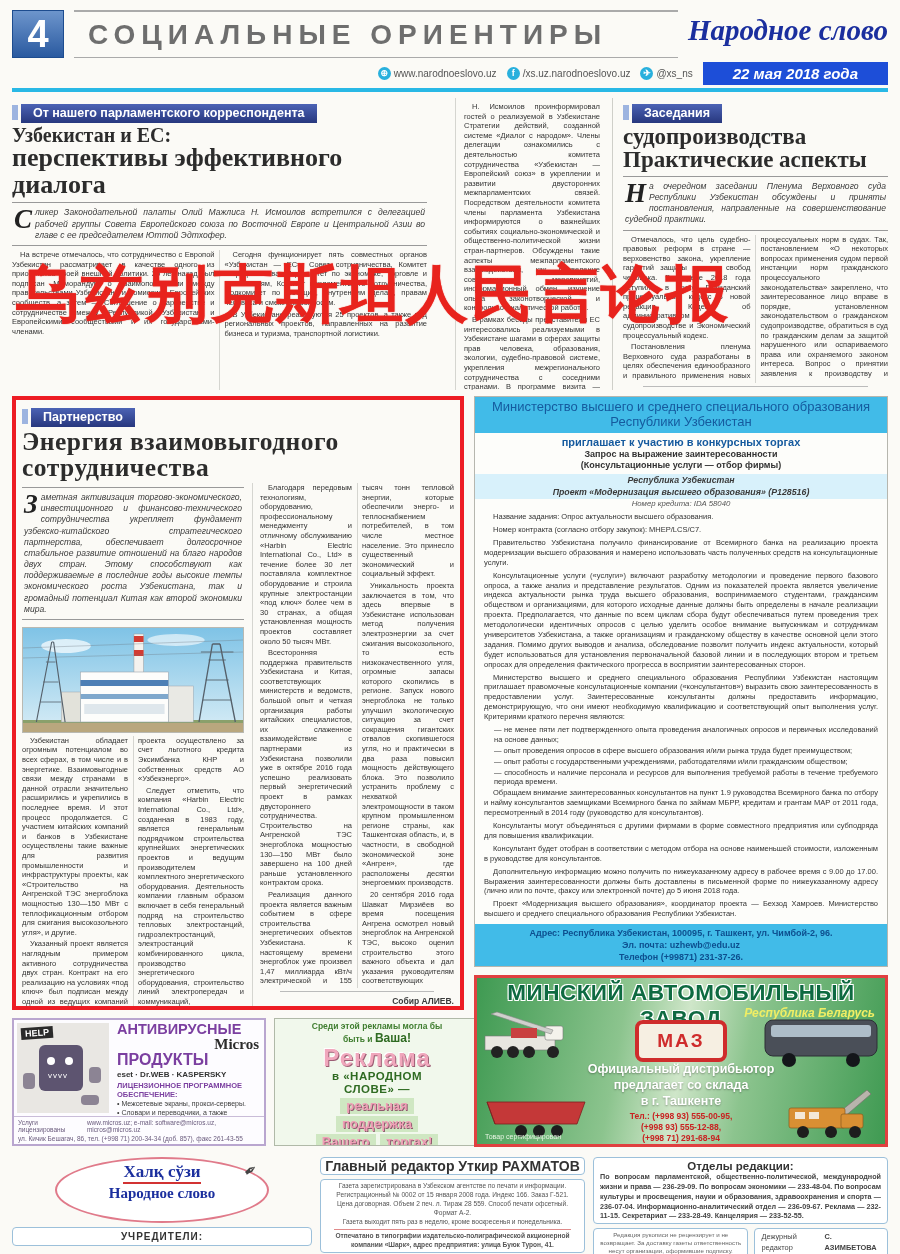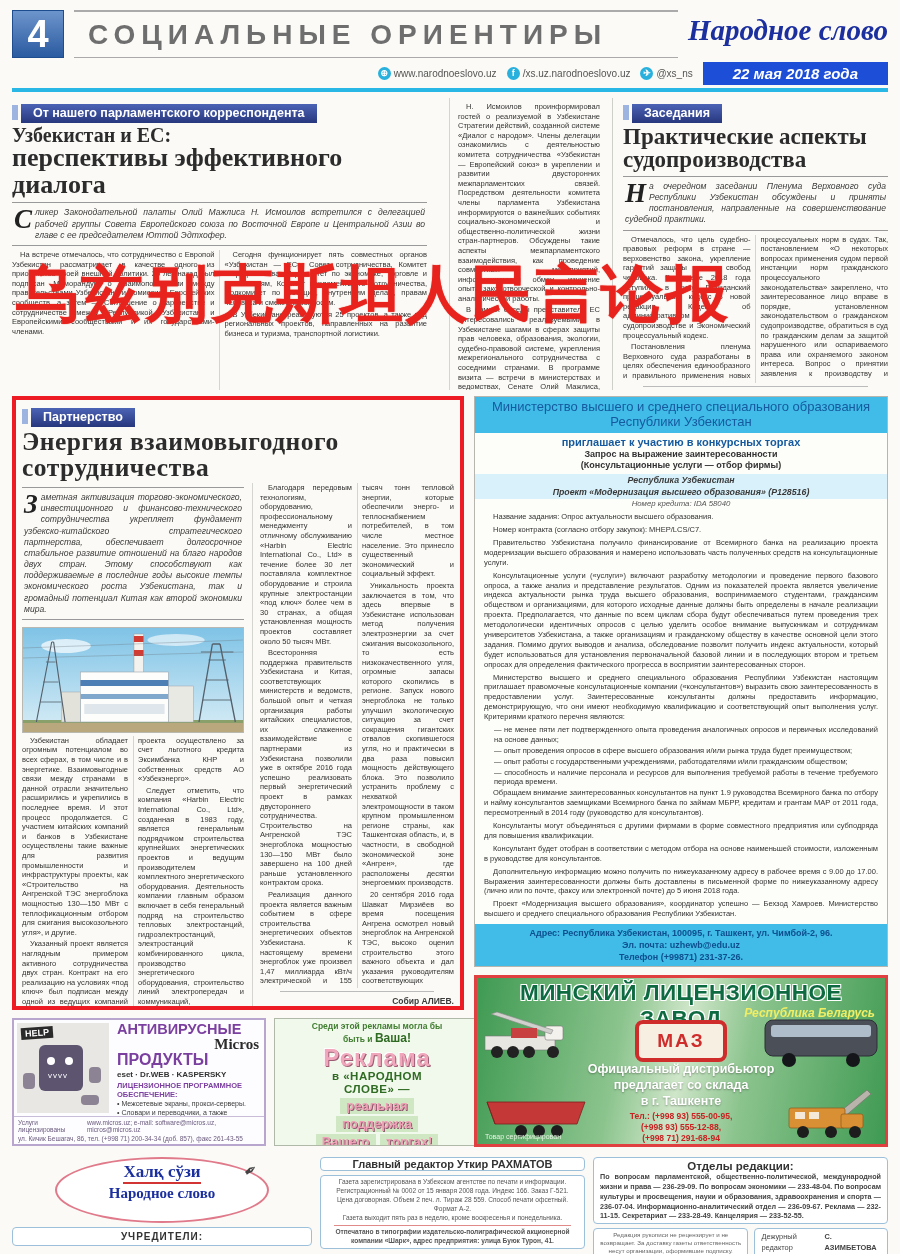--- a/index.html
+++ b/index.html
@@ -34,21 +34,21 @@
   .dropcap{float:left;font-family:"Liberation Serif",serif;font-style:italic;font-weight:bold;font-size:27px;
            line-height:.8;padding:2px 3px 0 0;color:#222;}
   .bodytxt{font-size:7.5px;line-height:1.28;text-align:justify;color:#333;}
   .bodytxt p{margin:0 0 2px 0;text-indent:8px;}
   .cols2{column-count:2;column-gap:10px;column-rule:1px solid #d5d5d0;}
   .byline{text-align:right;font-weight:bold;font-size:8.5px;margin-top:4px;}
   .thinline{border-top:1px solid #bbb;margin:3px 20px;}
 
   
   .top-grid{display:grid;grid-template-columns:588px 1fr;gap:12px;height:292px;overflow:hidden;margin-top:6px;}
-  .art-eu{display:flex;gap:22px;overflow:hidden;}
+  .art-eu{display:flex;gap:28px;overflow:hidden;}
   .eu-main{width:415px;flex:none;}
   .eu-col3{flex:1;border-left:1px solid #d5d5d0;padding-left:8px;padding-top:4px;overflow:hidden;}
   .eu-h1{font-size:20px;}
   .eu-h2{font-size:26px;}
   .art-court{border-left:1px solid #cfcfc9;padding-left:10px;overflow:hidden;}
   .court-h{font-size:23px;}
 
   
   .cn-overlay{position:absolute;left:16px;top:252px;font-size:62px;font-weight:bold;color:#e8231d;
               letter-spacing:3px;z-index:40;white-space:nowrap;font-family:"DejaVu Sans",sans-serif;
@@ -124,21 +124,21 @@
   .footer{display:grid;grid-template-columns:300px 265px 1fr;gap:8px;margin-top:10px;height:118px;}
   .fbox{border:1px solid #9cc0da;border-radius:4px;background:#fff;}
   .logo-oval{border:2px solid #e07a8a;border-radius:50%;width:210px;height:58px;margin:0 auto;text-align:center;
              padding-top:4px;position:relative;background:#fff;}
   .logo-l1{font-family:"Liberation Serif",serif;font-weight:bold;font-size:17px;color:#1b2f9e;
            border-bottom:2px solid #d23333;display:inline-block;line-height:1.1;}
   .logo-l2{font-family:"Liberation Serif",serif;font-weight:bold;font-size:15px;color:#1b2f9e;line-height:1.2;}
   .pen{position:absolute;right:10px;top:2px;font-size:16px;color:#444;transform:rotate(-35deg);}
   .founders{margin-top:4px;padding:3px 6px;text-align:center;}
   .founders-t{font-weight:bold;font-size:10px;color:#333;letter-spacing:1px;}
-  .editor-box{text-align:center;font-weight:bold;font-size:11px;color:#333;padding:0;}
+  .editor-box{text-align:center;font-weight:bold;font-size:14px;color:#333;padding:0;}
   .reg-box{margin-top:4px;padding:2px 5px;text-align:center;font-size:6.6px;color:#555;line-height:1.35;}
   .redline{border-top:1px solid #e08a8a;margin:2px 8px;}
   .depts{padding:2px 6px;text-align:center;}
   .depts-t{font-weight:bold;font-size:11.5px;color:#333;}
   .depts-x{font-size:7.2px;font-weight:bold;color:#444;line-height:1.35;text-align:justify;}
   .fr-row{display:flex;gap:6px;margin-top:4px;}
   .notice{flex:1.2;padding:2px 5px;font-size:6.2px;color:#666;text-align:center;line-height:1.3;}
   .duty{flex:1;padding:2px 6px;font-size:7.4px;color:#444;}
   .duty-row{display:flex;justify-content:space-between;line-height:1.5;}
   .duty-name{font-weight:bold;}
@@ -196,22 +196,22 @@
           <p>В рамках беседы представители ЕС интересовались реализуемыми в Узбекистане шагами в сферах защиты прав человека, образования, экологии, судебно-правовой системе, укрепления межрегионального сотрудничества с соседними странами. В программе визита — встречи в министерствах и ведомствах, Сенате Олий Мажлиса, Национальном центре по правам человека.</p>
           <div class="thinline"></div>
           <div class="byline">Сауле АЗИМБЕТОВА.</div>
         </div>
       </div>
 
       <div class="art-court">
         <div>
           <span class="rubric-notch"></span><span class="rubric">Заседания</span>
         </div>
+        <div class="serifh court-h">судопроизводства</div>
         <div class="serifh court-h">Практические аспекты</div>
-        <div class="serifh court-h">судопроизводства</div>
         <div class="lead">
           <span class="dropcap">Н</span><span>а очередном заседании Пленума Верховного суда Республики Узбекистан обсуждены и приняты постановления, направленные на совершенствование судебной практики.</span>
         </div>
         <div class="bodytxt cols2" style="height:148px;overflow:hidden;">
           <p>Отмечалось, что цель судебно-правовых реформ в стране — верховенство закона, укрепление гарантий защиты прав и свобод человека. В апреле 2018 года вступили в силу Гражданский процессуальный кодекс в новой редакции, Кодекс об административном судопроизводстве и Экономический процессуальный кодекс.</p>
           <p>Постановления пленума Верховного суда разработаны в целях обеспечения единообразного и правильного применения новых процессуальных норм в судах. Так, постановлением «О некоторых вопросах применения судом первой инстанции норм гражданского процессуального законодательства» закреплено, что заинтересованное лицо вправе в порядке, установленном законодательством о гражданском судопроизводстве, обратиться в суд по гражданским делам за защитой нарушенного или оспариваемого права или охраняемого законом интереса. Вопрос о принятии заявления к производству и возбуждении дела, об отказе в принятии либо возвращении заявления должен быть разрешен судьей не позднее десяти дней со дня его поступления в суд путем вынесения соответствующего определения.</p>
 
         </div>
         <div class="thinline"></div>
 
@@ -364,31 +364,31 @@
             <p>Консультационные услуги («услуги») включают разработку методологии и проведение первого базового опроса, а также анализ и представление результатов. Одним из показателей проекта является увеличение индекса актуальности рынка труда высшего образования, воспринимаемого студентами, гражданским обществом и организациями, для которого исходные данные должны быть определены в начале реализации проекта. Предполагается, что данные по всем циклам сбора будут обеспечиваться путем проведения трех методологически идентичных опросов с целью уделить особое внимание выпускникам и сотрудникам университетов Узбекистана, а также организациям и гражданскому обществу в качестве основной цели этого задания. Помимо других выводов и анализа, обследование позволит получить индекс актуальности, который будет использоваться для установления первоначальной базовой линии и в последующих втором и третьем опросах для определения фактического прогресса в восприятии заинтересованных сторон.</p>
             <p>Министерство высшего и среднего специального образования Республики Узбекистан настоящим приглашает правомочные консультационные компании («консультантов») выразить свою заинтересованность в предоставлении услуг. Заинтересованные консультанты должны предоставить информацию, демонстрирующую, что они имеют необходимую квалификацию и соответствующий опыт выполнения услуг. Критериями краткого перечня являются:</p>
             <p class="bullet">— не менее пяти лет подтвержденного опыта проведения аналогичных опросов и первичных исследований на основе данных;</p>
             <p class="bullet">— опыт проведения опросов в сфере высшего образования и/или рынка труда будет преимуществом;</p>
             <p class="bullet">— опыт работы с государственными учреждениями, работодателями и/или гражданским обществом;</p>
             <p class="bullet">— способность и наличие персонала и ресурсов для выполнения требуемой работы в течение требуемого периода времени.</p>
             <p>Обращаем внимание заинтересованных консультантов на пункт 1.9 руководства Всемирного банка по отбору и найму консультантов заемщиками Всемирного банка по займам МБРР, кредитам и грантам МАР от 2011 года, пересмотренный в 2014 году (руководство для консультантов).</p>
             <p>Консультанты могут объединяться с другими фирмами в форме совместного предприятия или субподряда для повышения квалификации.</p>
             <p>Консультант будет отобран в соответствии с методом отбора на основе наименьшей стоимости, изложенным в руководстве для консультантов.</p>
             <p>Дополнительную информацию можно получить по нижеуказанному адресу в рабочее время с 9.00 до 17.00. Выражения заинтересованности должны быть доставлены в письменной форме по нижеуказанному адресу (лично или по почте, факсу или электронной почте) до 5 июня 2018 года.</p>
-            <p>Проект «Модернизация высшего образования», координатор успешно — Бехзод Хамроев. Министерство высшего и среднего специального образования Республики Узбекистан.</p>
+            <p>Проект «Модернизация высшего образования», координатор проекта — Бехзод Хамроев. Министерство высшего и среднего специального образования Республики Узбекистан.</p>
           </div>
           <div class="t-foot">
             <div>Адрес: Республика Узбекистан, 100095, г. Ташкент, ул. Чимбой-2, 96.</div>
             <div>Эл. почта: uzhewb@edu.uz</div>
             <div>Телефон (+99871) 231-37-26.</div>
           </div>
         </div>
 
         <div class="maz">
-          <div class="maz-title">МИНСКИЙ ЛИЦЕНЗИОННОЕ ЗАВОД</div>
+          <div class="maz-title">МИНСКИЙ АВТОМОБИЛЬНЫЙ ЗАВОД</div>
           <div class="maz-country">Республика Беларусь</div>
           <div class="maz-logo">МАЗ</div>
           <div class="maz-center">
             <div class="maz-line">Официальный дистрибьютор</div>
             <div class="maz-line">предлагает со склада</div>
             <div class="maz-line">в г. Ташкенте</div>
             <div class="maz-phones">
               <div>Тел.: (+998 93) 555-00-95,</div>
               <div>(+998 93) 555-12-88,</div>
               <div>(+998 71) 291-68-94</div>

